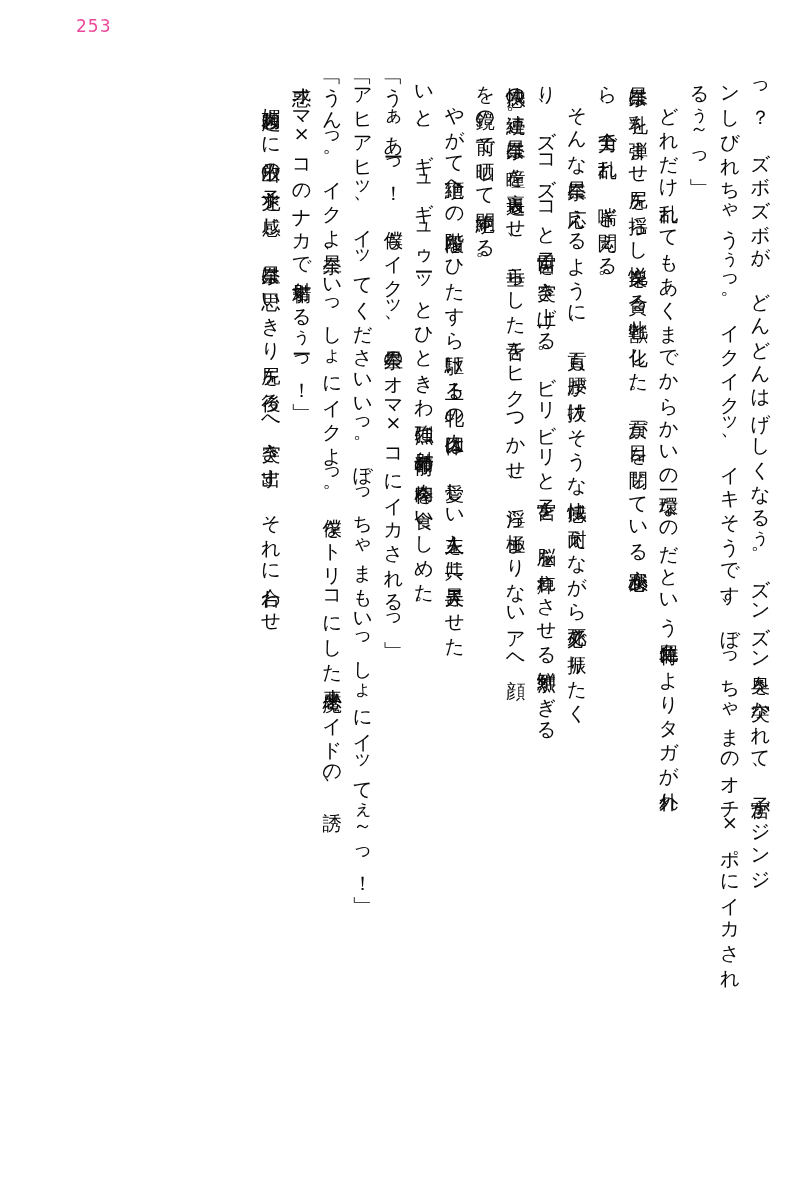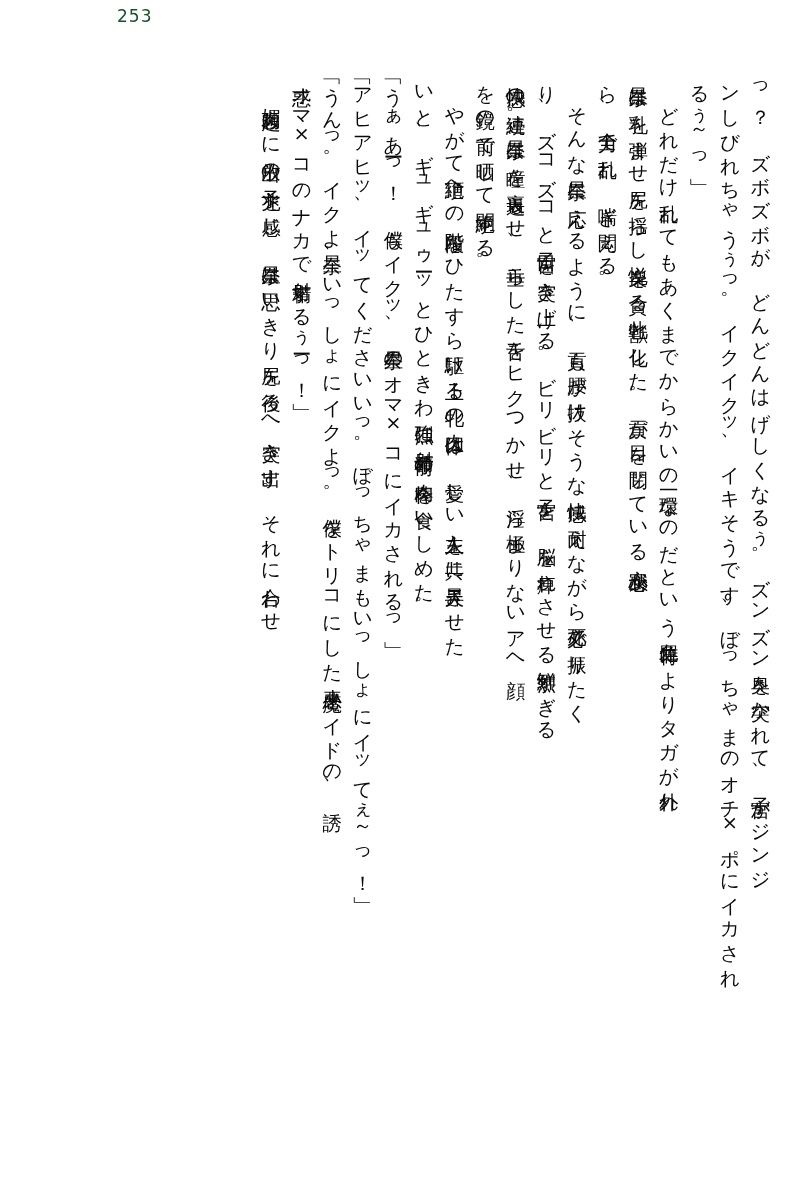--- a/index.html
+++ b/index.html
@@ -16,27 +16,26 @@
   }
   .page {
     position: relative;
     width: 800px;
     height: 1200px;
     background: #ffffff;
     box-sizing: border-box;
   }
   .page-number {
     position: absolute;
-    top: 6px;
+    top: 16px;
     left: 76px;
     font-family: "DejaVu Sans", "Liberation Sans", sans-serif;
     font-size: 17px;
     letter-spacing: 1px;
-    color: #14532d;
-    margin-left: 41px;
+    color: #ec4899;
   }
   .body-text {
     position: absolute;
     top: 72px;
     left: 38px;
     right: 30px;
     height: 1090px;
     display: flex;
     flex-direction: row-reverse;
     justify-content: flex-start;

